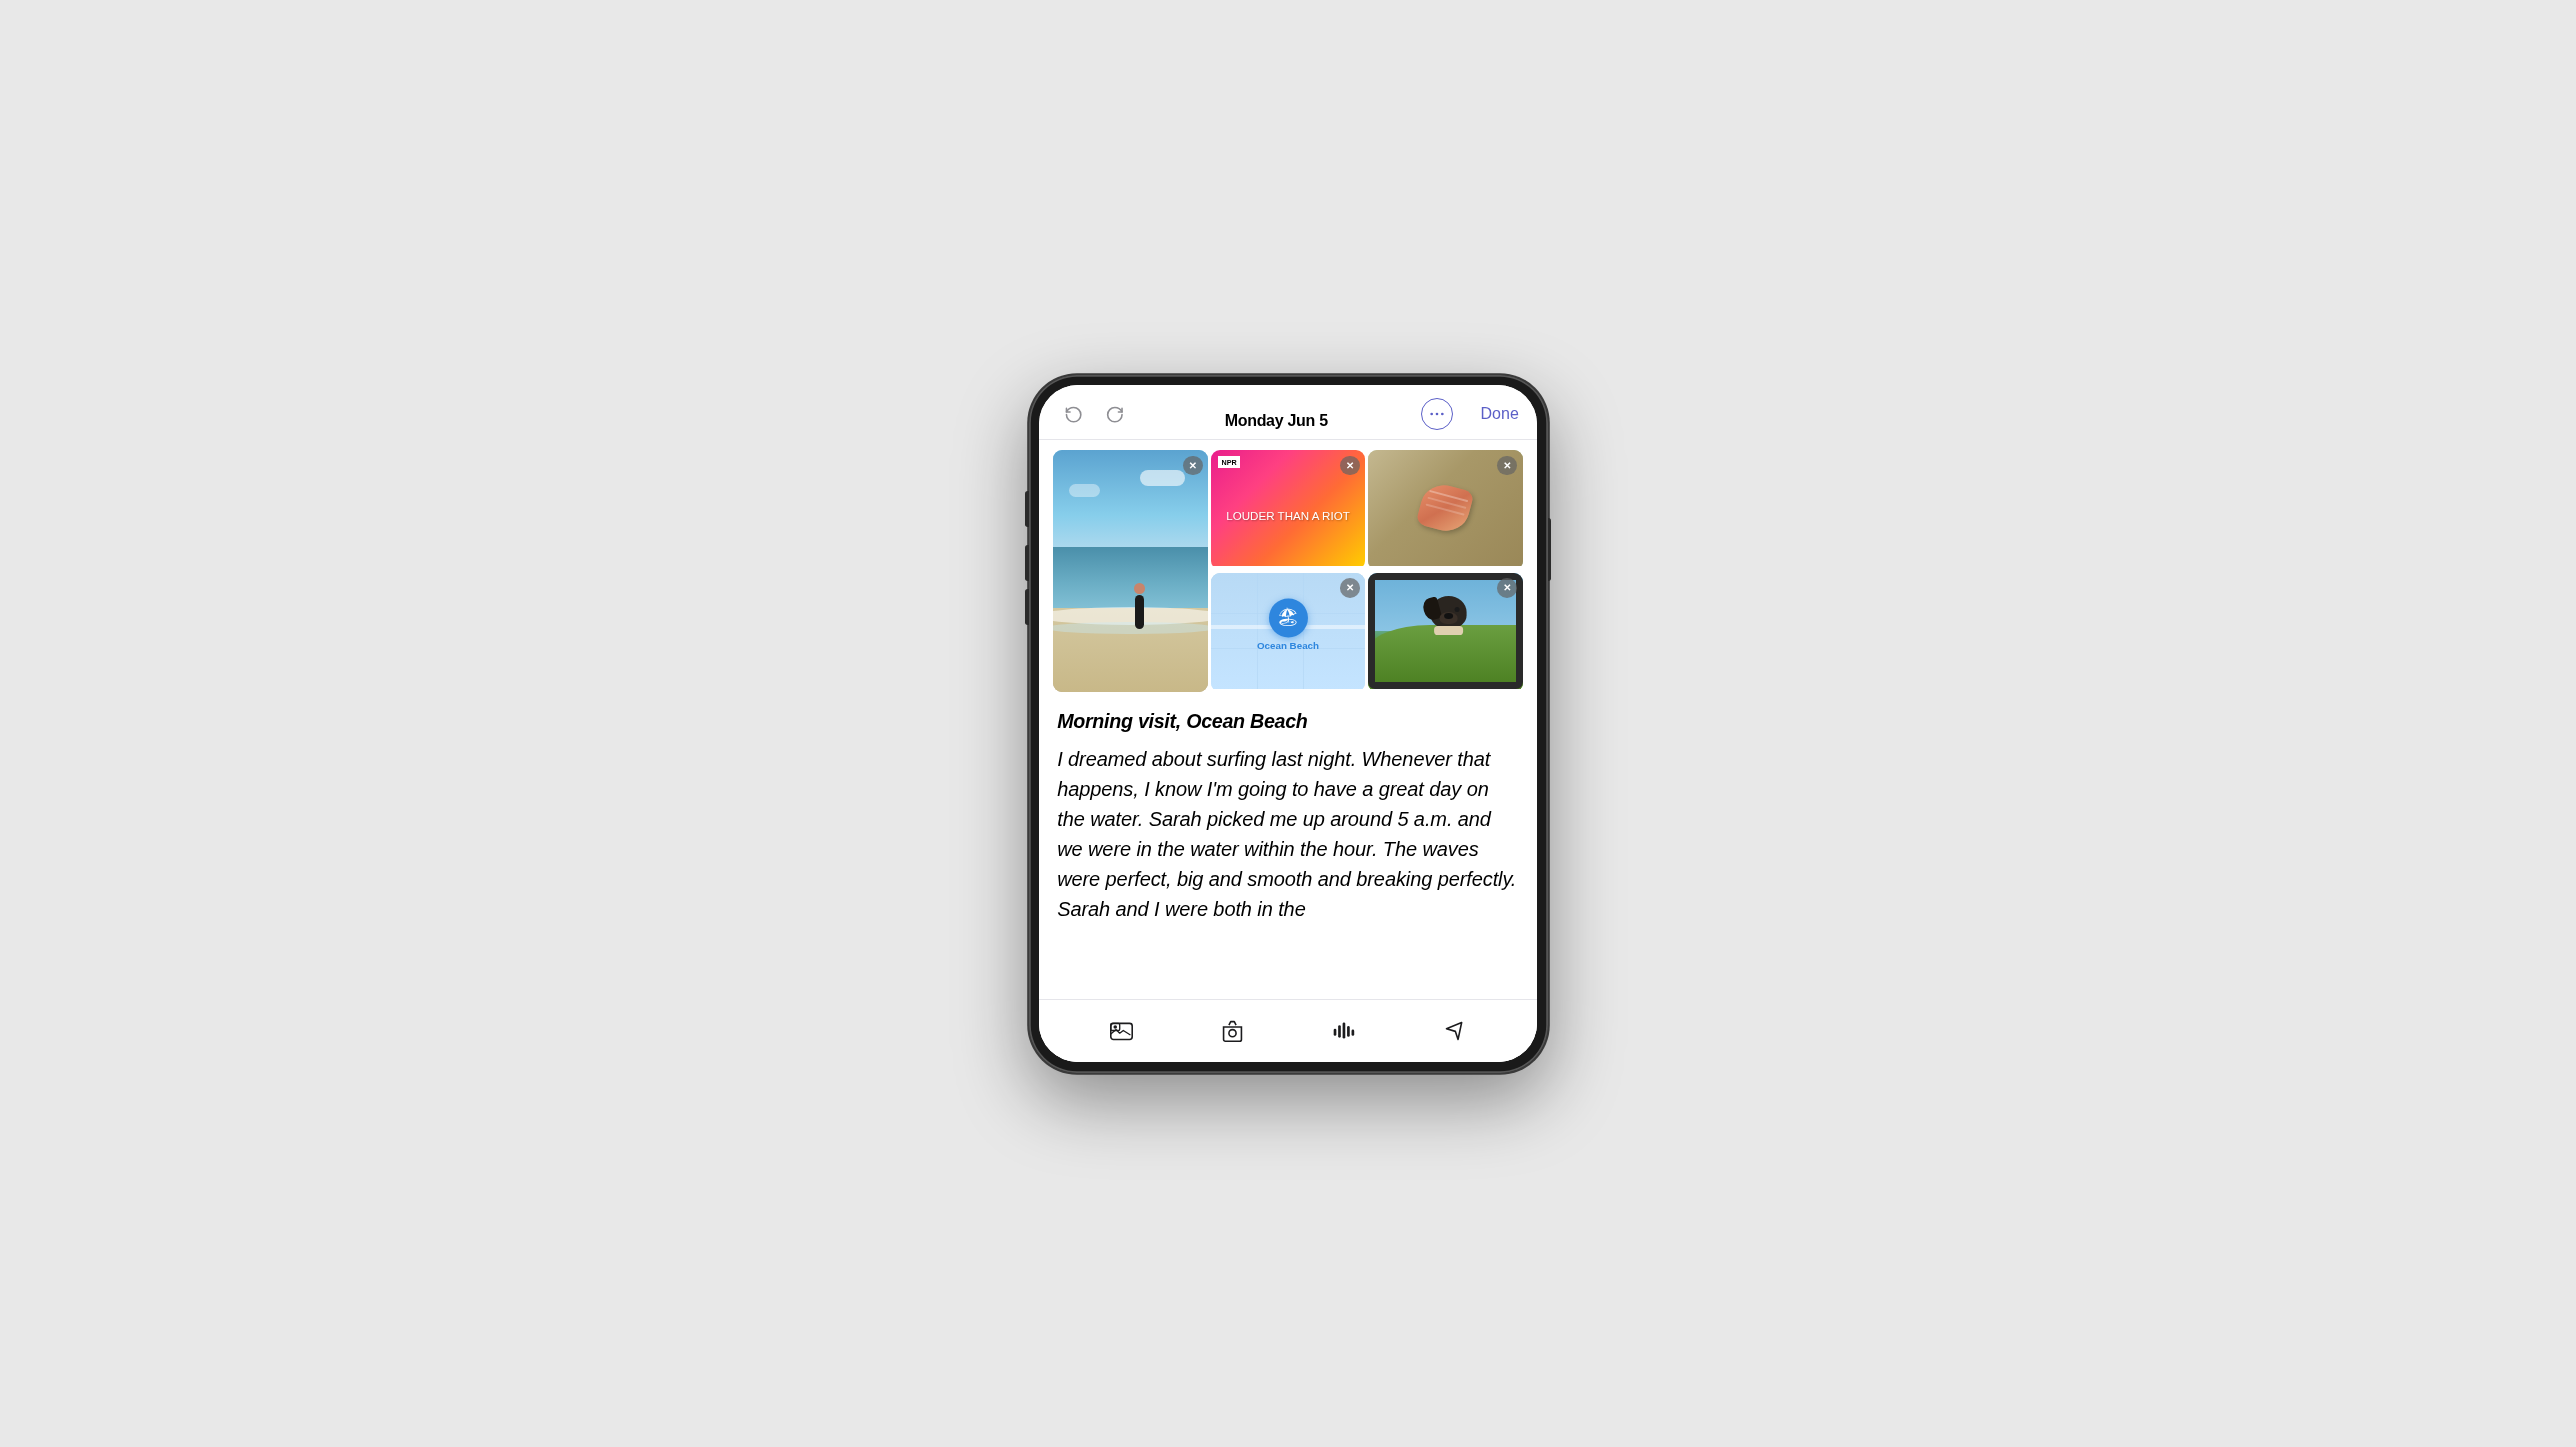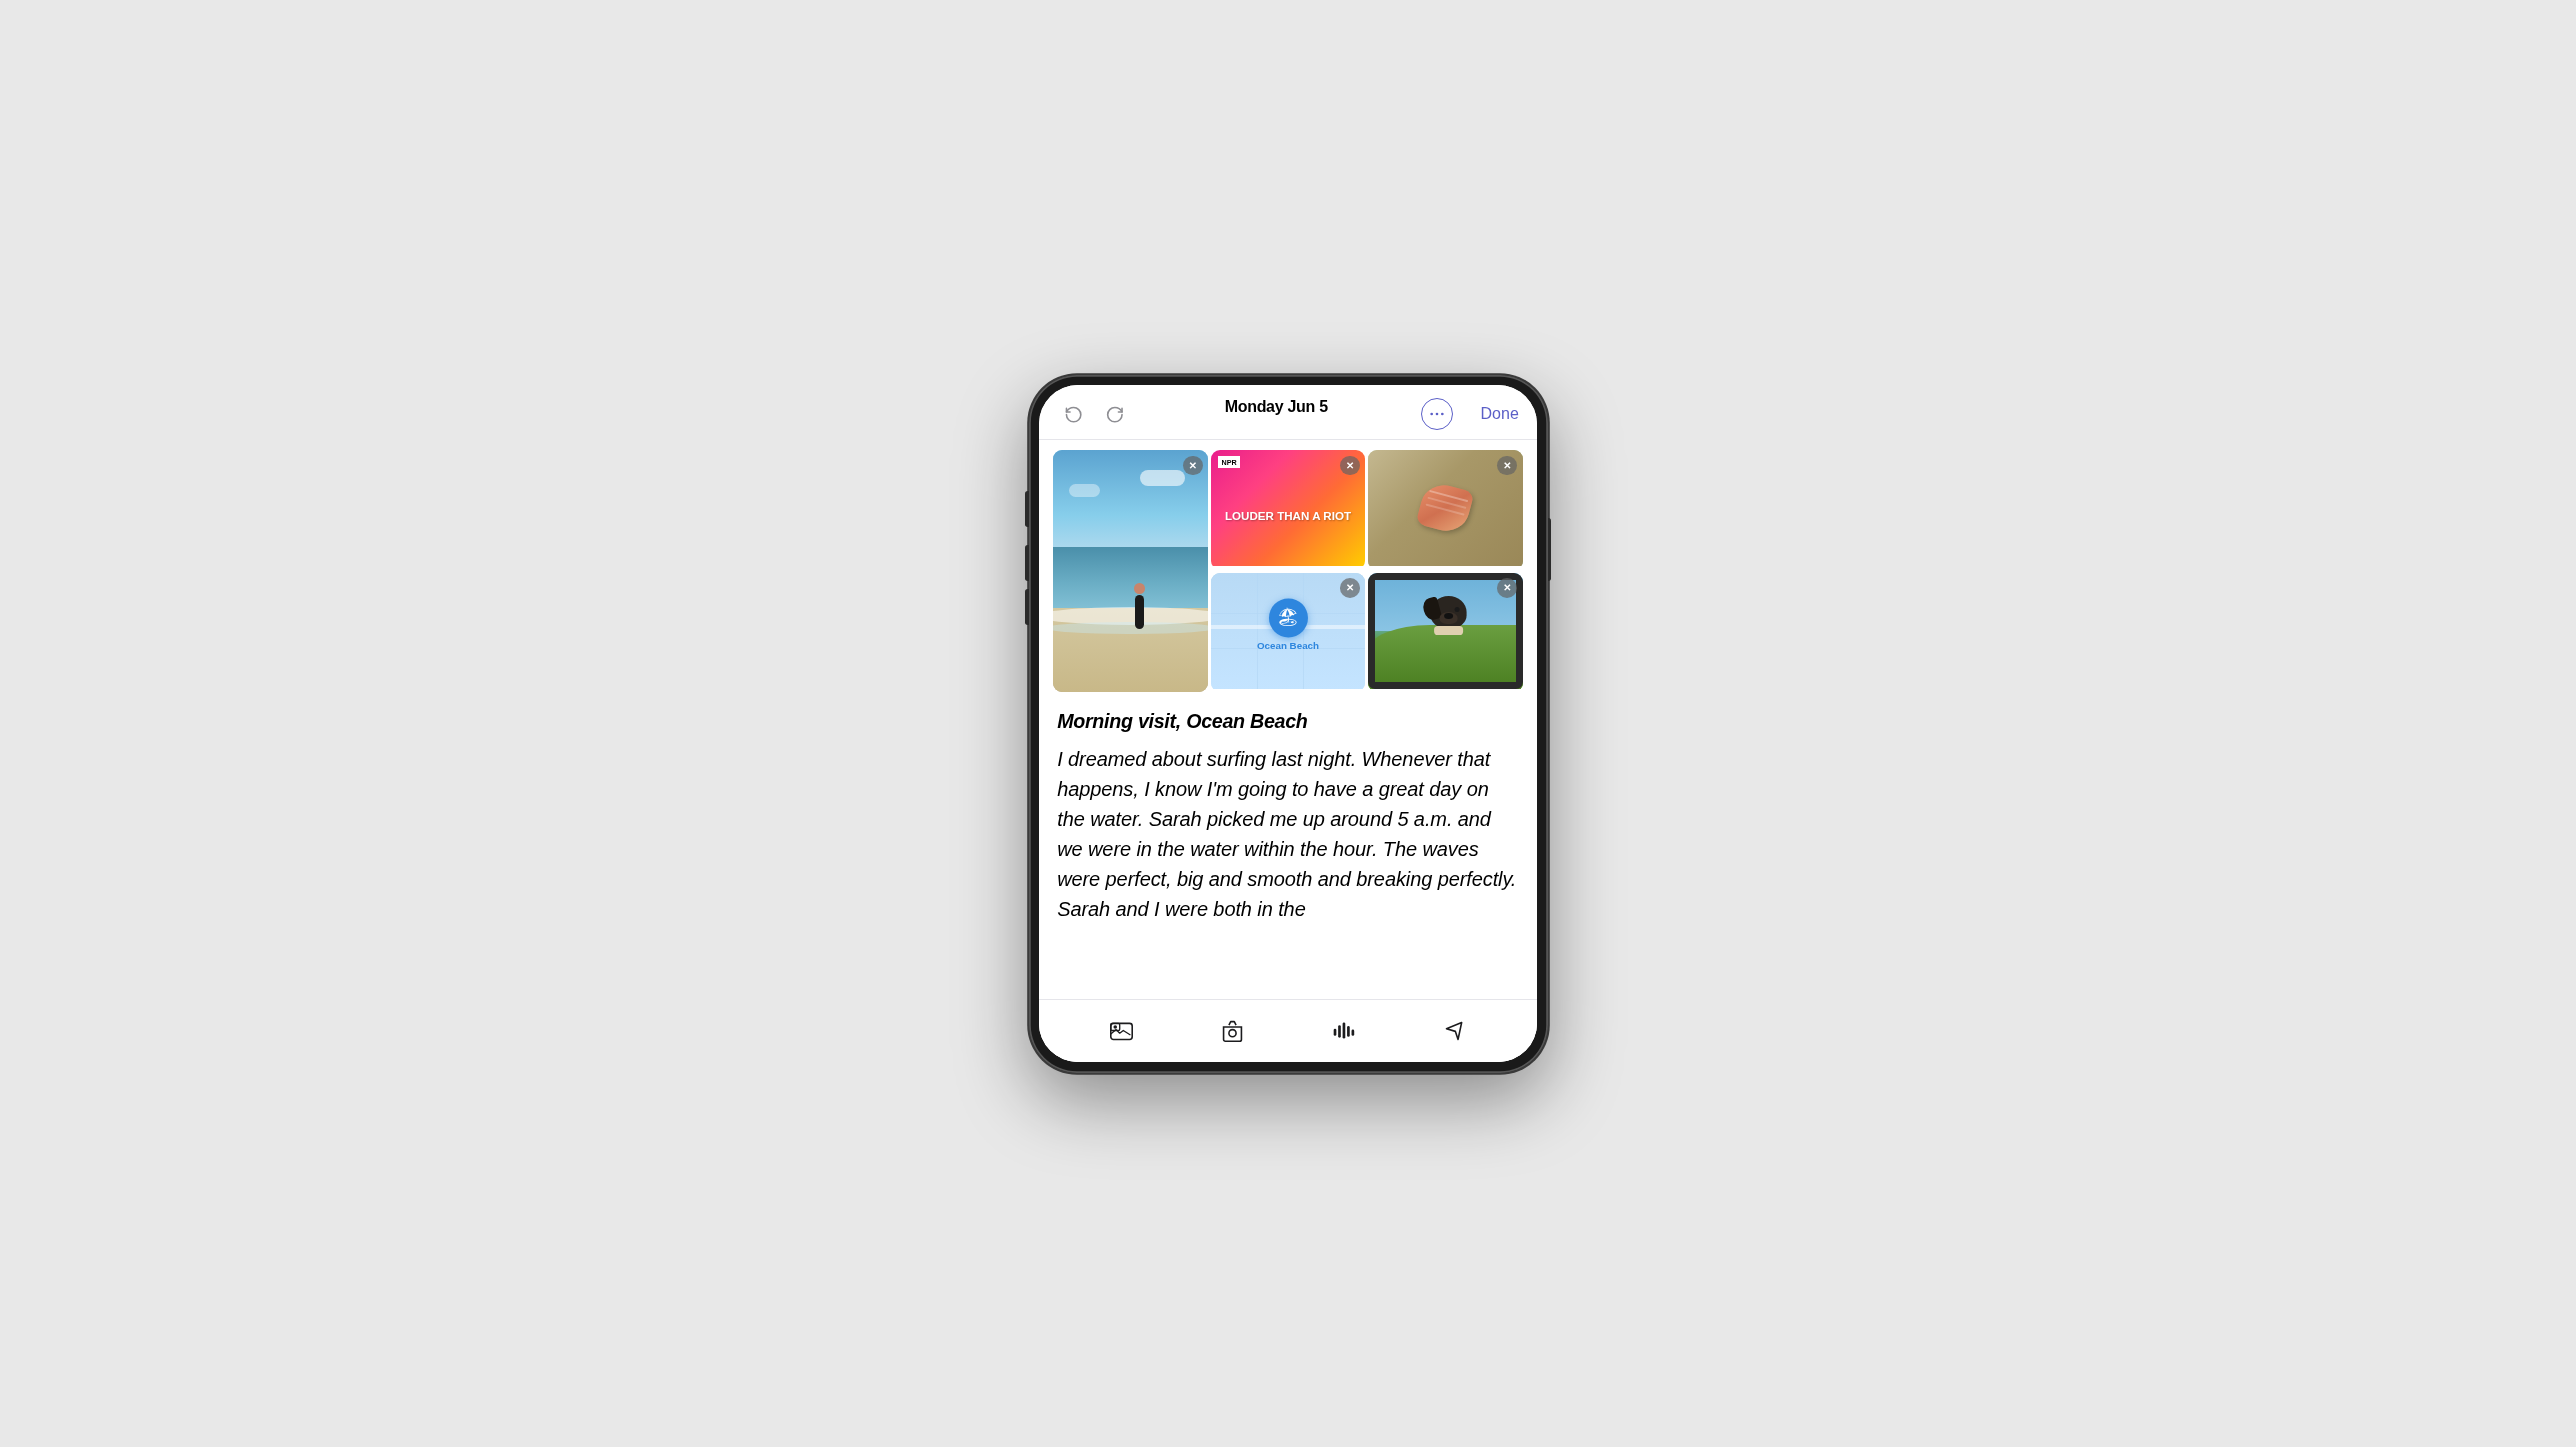--- a/index.html
+++ b/index.html
@@ -115,21 +115,21 @@
       flex: 1;
       background: #fff;
       display: flex;
       flex-direction: column;
       overflow: hidden;
     }
 
     
     .nav-bar {
       display: flex;
-      align-items: flex-start;
+      align-items: flex-end;
       justify-content: space-between;
       padding: 12.5px 18px 9px;
       flex-shrink: 0;
       border-bottom: 0.9px solid #e5e5ea;
     }
 
     .nav-actions-left {
       display: flex;
       gap: 10.7px;
     }
@@ -257,21 +257,21 @@
       color: #000;
       font-size: 7.2px;
       font-weight: 800;
       padding: 1.8px 3.6px;
       border-radius: 0;
     }
 
     .podcast-title {
       color: #fff;
       font-size: 11.6px;
-      font-weight: 700;
+      font-weight: 400;
       text-align: center;
       text-transform: uppercase;
       line-height: 1.1;
       margin-top: 15px;
       text-shadow: 0.9px 0.9px 1.8px rgba(0,0,0,0.3);
     }
 
     
     .shell-photo {
       width: 100%;

